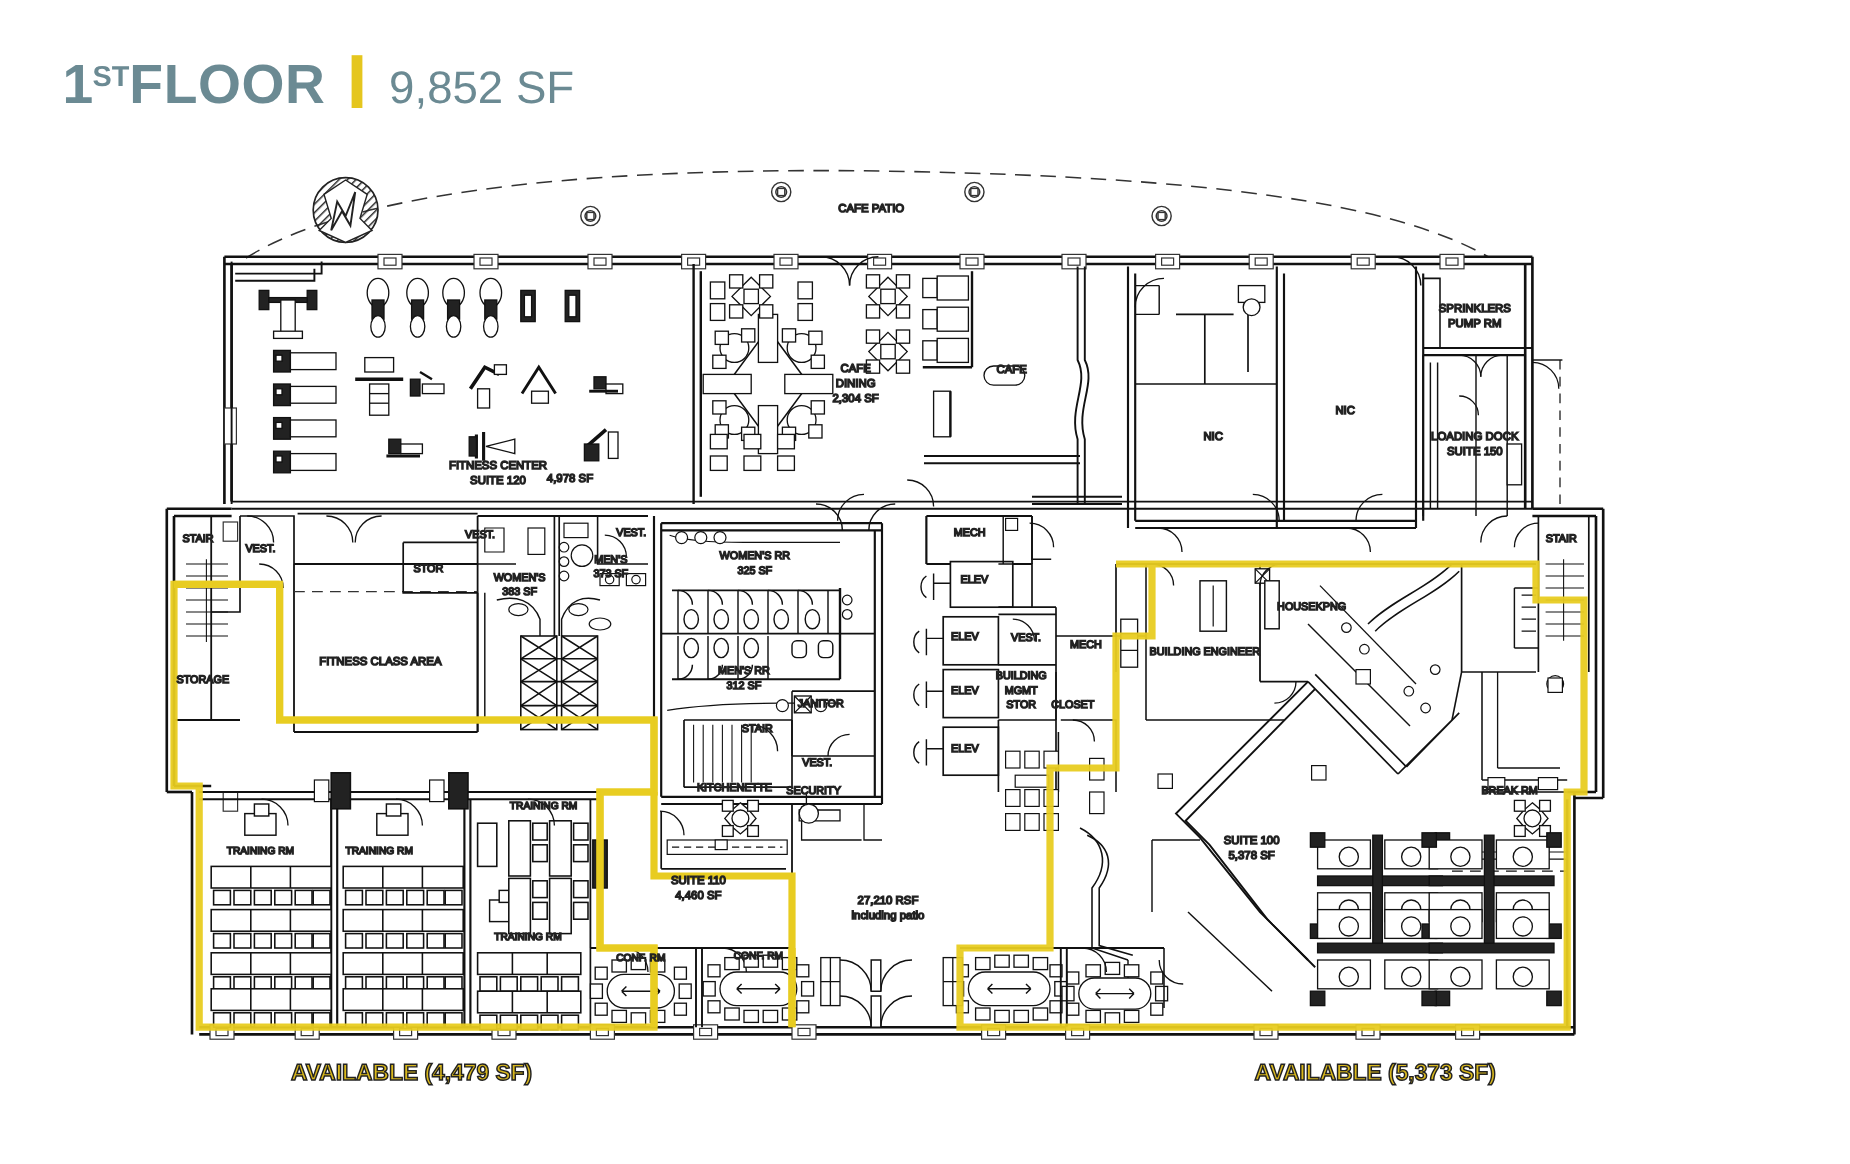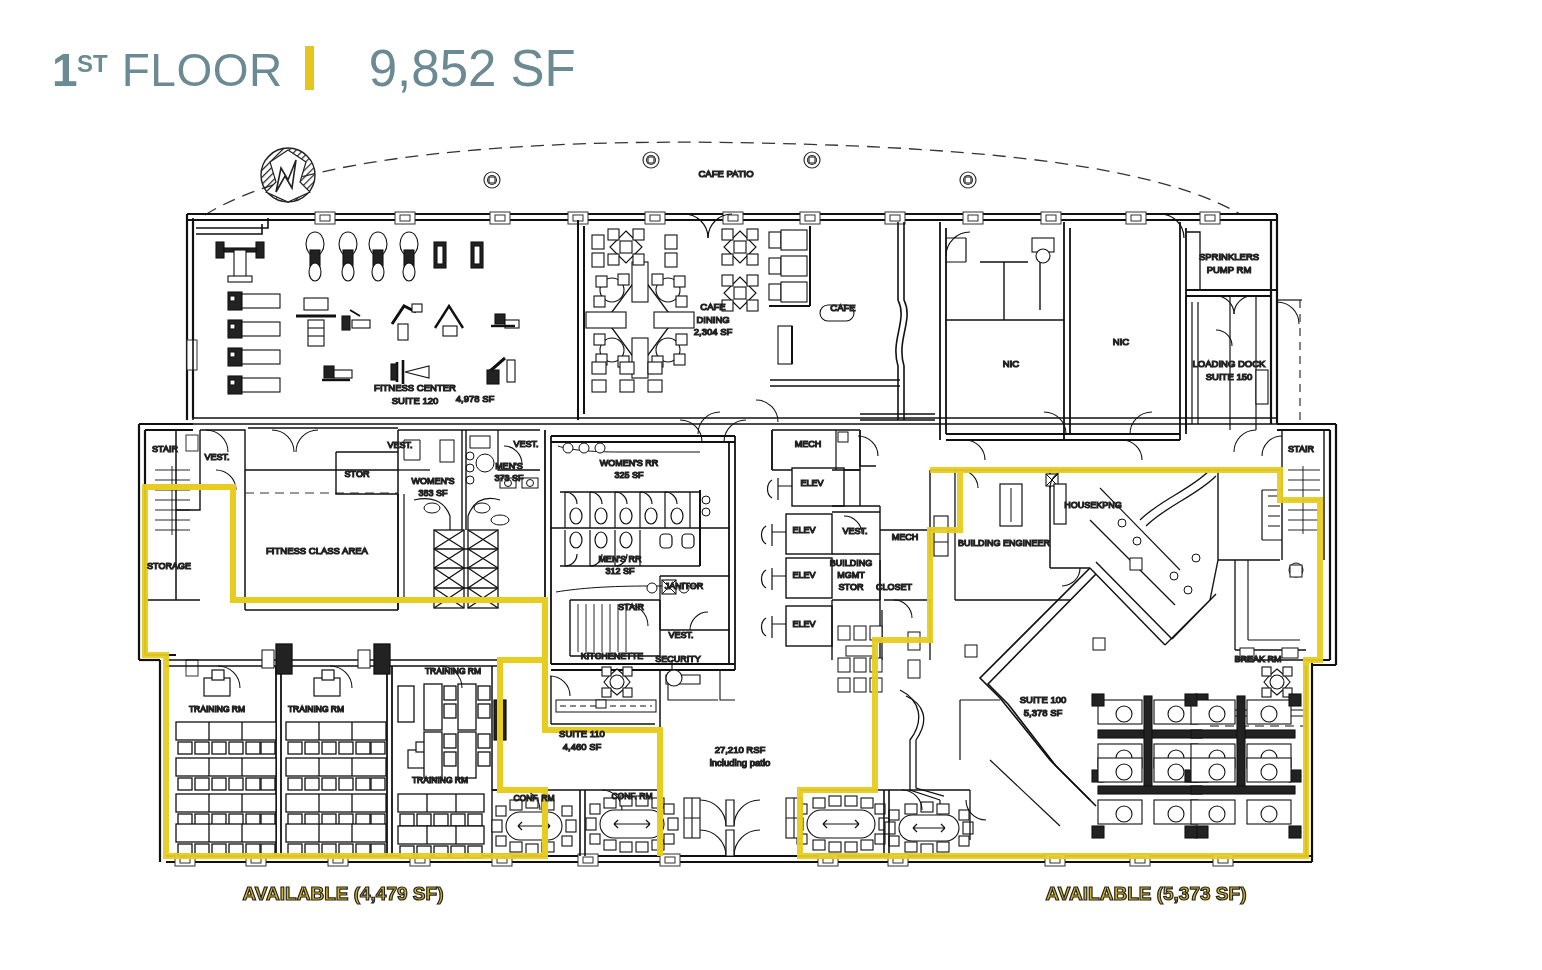--- a/index.html
+++ b/index.html
@@ -1,23 +1,23 @@
 <!DOCTYPE html>
 <html><head>
 <meta charset="utf-8">
 <title>Floor Plan</title>
 <style>
   html,body{margin:0;padding:0;background:#ffffff;}
   body{width:1542px;height:970px;font-family:"Liberation Sans",sans-serif;overflow:hidden;position:relative;}
   #title-bar{position:absolute;left:52px;top:42px;display:flex;align-items:baseline;gap:0;}
   .t-num{font-size:46px;font-weight:bold;color:#6b8a93;letter-spacing:-0.5px;line-height:1;}
   .t-sup{font-size:24px;font-weight:bold;color:#6b8a93;vertical-align:super;position:relative;top:-14px;letter-spacing:0;margin-top:20px;}
-  .t-floor{font-size:46px;font-weight:normal;color:#6b8a93;margin-left:14px;letter-spacing:0.5px;line-height:1;}
+  .t-floor{font-size:46px;font-weight:bold;color:#6b8a93;letter-spacing:0.5px;line-height:1;}
   .t-pipe{display:inline-block;width:9px;height:44px;background:#e5c61e;margin:0 22px;position:relative;top:4px;}
-  .t-sf{font-size:51px;font-weight:normal;color:#6b8a93;letter-spacing:0px;line-height:1;margin-left:33px;}
+  .t-sf{font-size:38px;font-weight:normal;color:#6b8a93;letter-spacing:0px;line-height:1;}
   #plan{position:absolute;left:0;top:0;width:1542px;height:970px;}
   .av-label{font-size:19px;font-weight:bold;fill:#d9b81c;font-family:"Liberation Sans",sans-serif;}
   text.rm{font-family:"Liberation Sans",sans-serif;fill:#111;}
 </style>
 </head>
 <body>
 
 <div id="title-bar">
   <span class="t-num">1</span>
     <span class="t-sup">ST</span>

